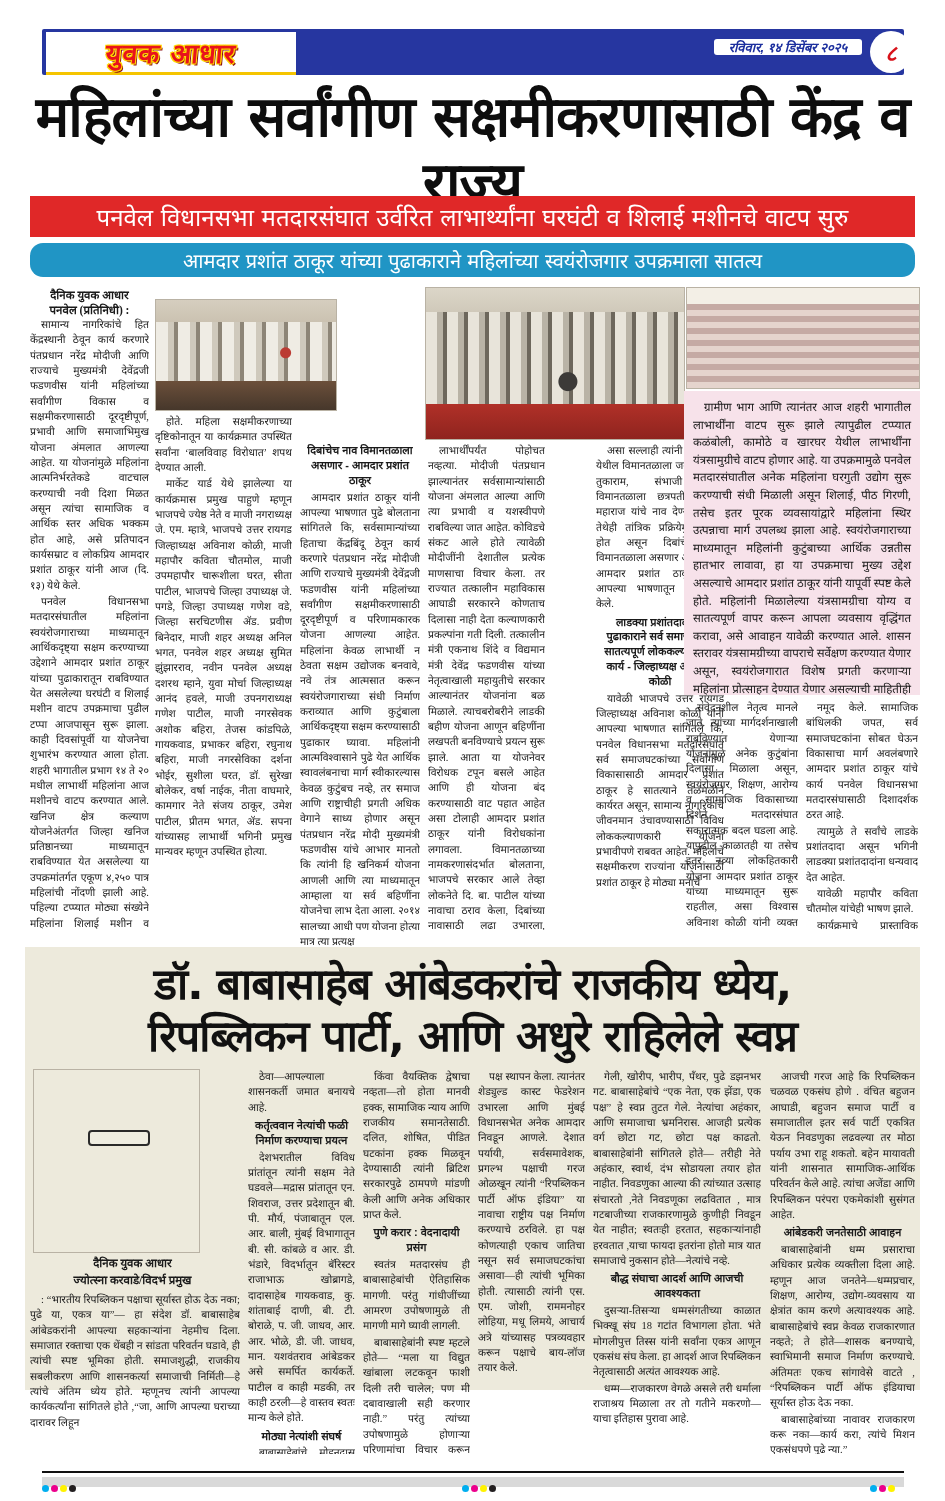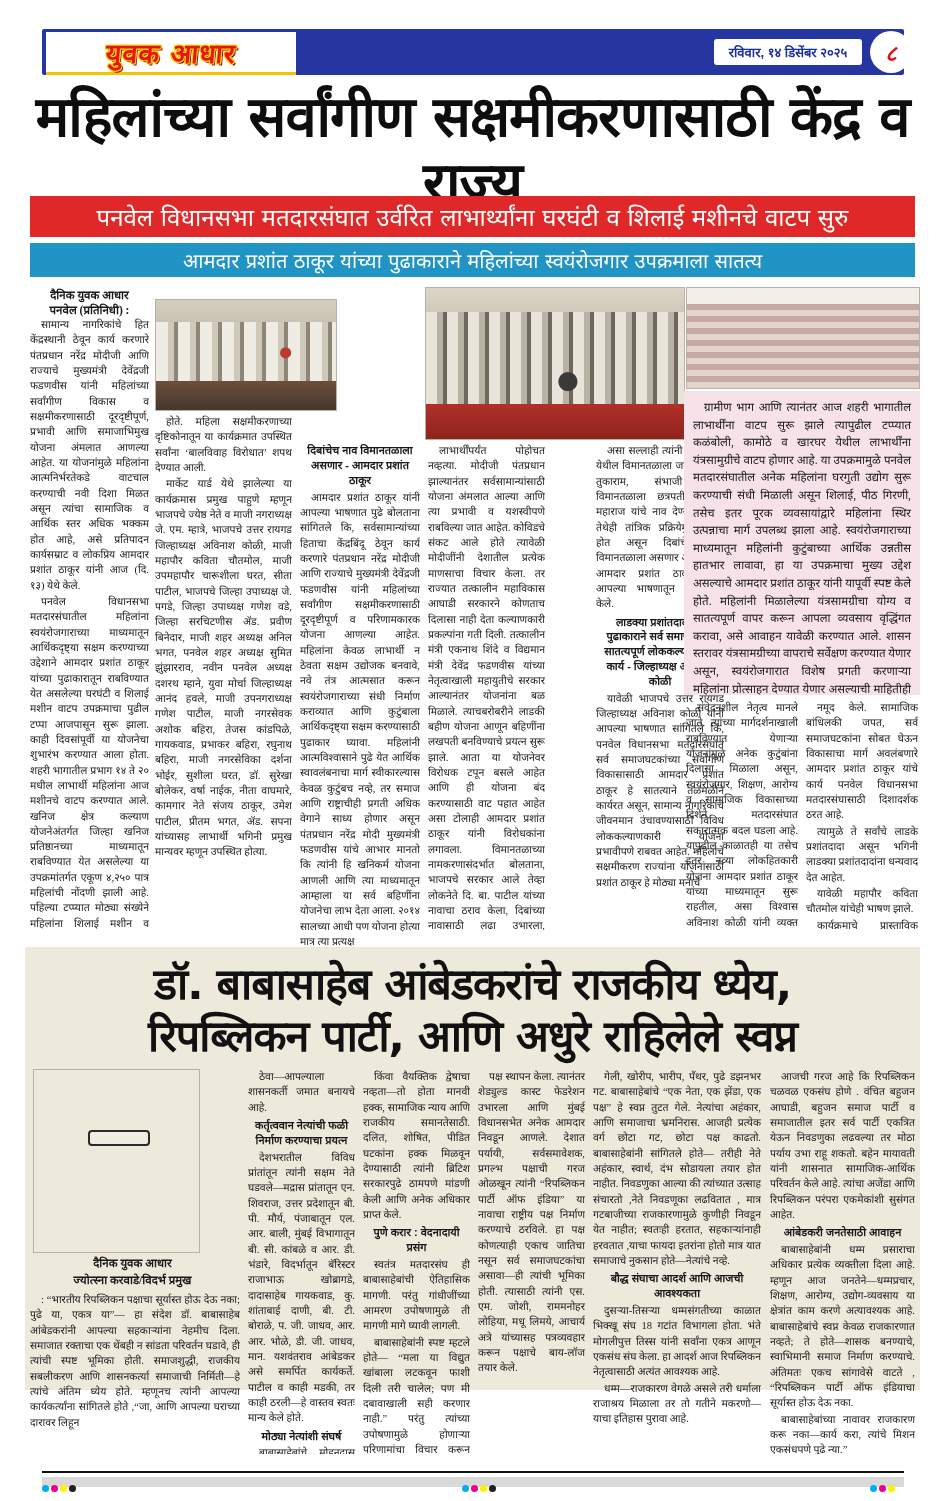--- a/index.html
+++ b/index.html
@@ -68,36 +68,36 @@
 </style>
 </head>
 <body>
 
 <div id="page">
 
   <div class="abs mast" style="left:42px;top:29px;width:862px;height:46px;">
     <div class="abs logobox" style="left:4px;top:3px;width:250px;height:40px;">
       <span class="logotxt">युवक आधार</span>
     </div>
-    <div class="abs datebox" style="left:672px;top:10px;width:148px;height:26px;">
+    <div class="abs datebox" style="left:672px;top:10px;width:148px;height:16px;font-style:italic;">
       <span>रविवार, १४ डिसेंबर २०२५</span>
     </div>
     <div class="abs pageno" style="left:828px;top:2px;width:42px;height:42px;">
       <span>८</span>
     </div>
   </div>
 
   <div class="abs head1" style="left:30px;top:84px;width:885px;height:108px;">
     <div>महिलांच्या सर्वांगीण सक्षमीकरणासाठी केंद्र व राज्य</div>
   </div>
 
   <div class="abs bar red" style="left:30px;top:196px;width:885px;height:41px;">
     <span>पनवेल विधानसभा मतदारसंघात उर्वरित लाभार्थ्यांना घरघंटी व शिलाई मशीनचे वाटप सुरु</span>
   </div>
-  <div class="abs bar blue" style="left:30px;top:243px;width:885px;height:34px;">
+  <div class="abs bar blue" style="left:30px;top:243px;width:885px;height:34px;border-radius:13px;">
     <span>आमदार प्रशांत ठाकूर यांच्या पुढाकाराने महिलांच्या स्वयंरोजगार उपक्रमाला सातत्य</span>
   </div>
 
   <div class="abs photo photoA" style="left:155px;top:299px;width:180px;height:110px;"></div>
   <div class="abs photo photoB" style="left:425px;top:287px;width:258px;height:151px;"></div>
   <div class="abs photo photoC" style="left:686px;top:287px;width:232px;height:100px;"></div>
 
   <div class="abs col" style="left:30px;top:287px;width:119px;height:643px;">
     <p class="dl">दैनिक युवक आधार</p>
     <p class="dl">पनवेल (प्रतिनिधी) :</p>

